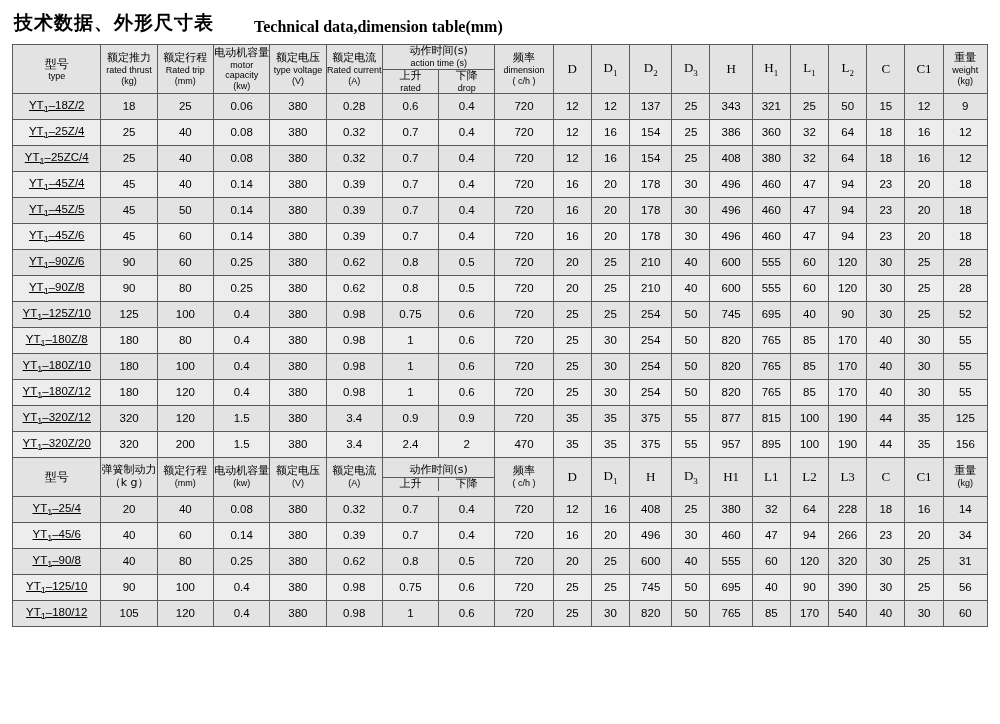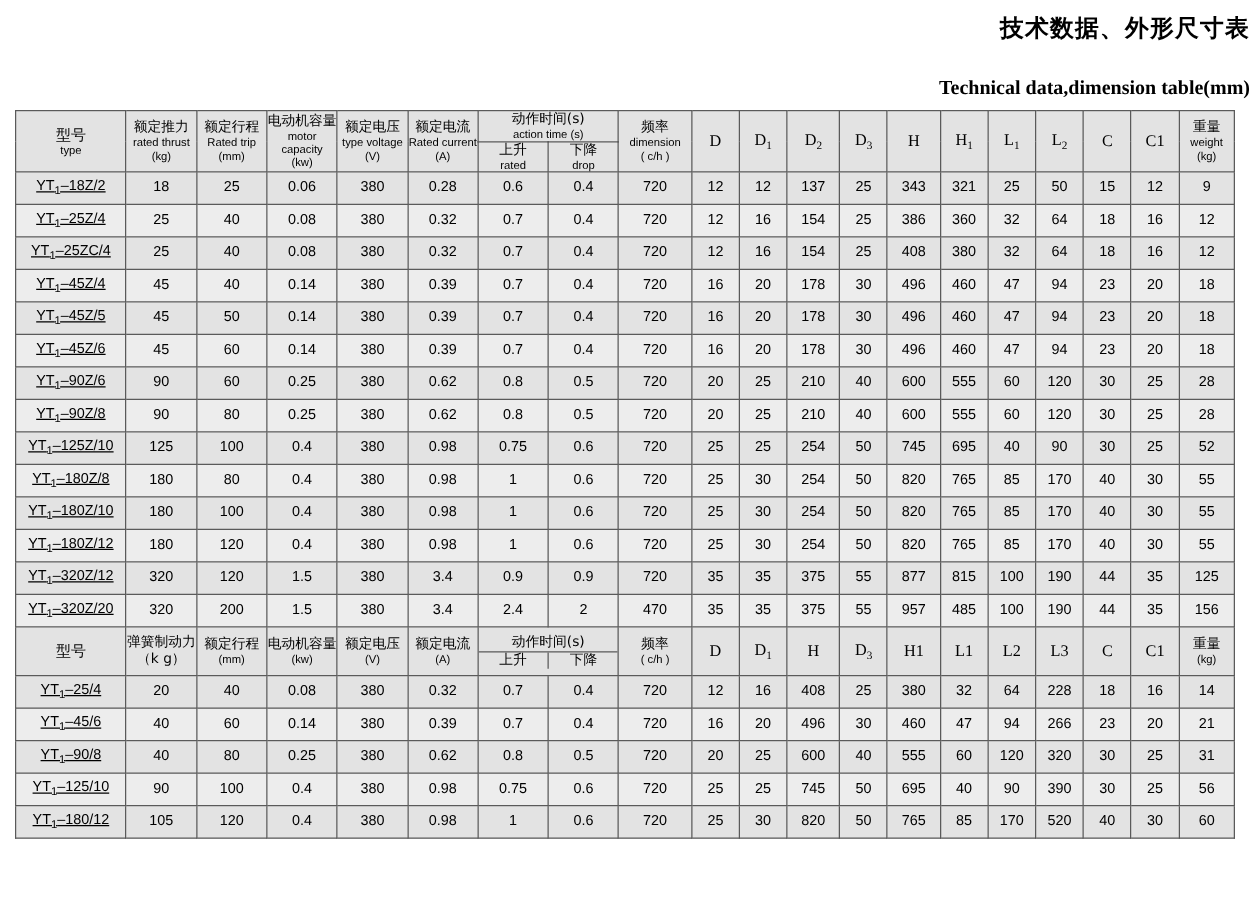--- a/index.html
+++ b/index.html
@@ -17,37 +17,35 @@
   .page {
     position: relative;
     width: 1000px;
     height: 724px;
     box-sizing: border-box;
   }
   .title-row {
     display: flex;
     align-items: flex-end;
     padding: 10px 0 8px 14px;
-    gap: 26px;
-    flex-direction: column;
+    gap: 40px;
   }
   .title-cn {
     font-size: 19px;
     font-weight: bold;
     letter-spacing: 1px;
     color: #000;
     font-family: "DejaVu Sans", sans-serif;
   }
   .title-en {
     font-size: 16px;
     font-weight: bold;
     color: #000;
     letter-spacing: 0px;
     font-family: "Liberation Serif", serif;
-    margin-left: 48px;
   }
   table.data {
     border-collapse: collapse;
     margin: 0 12px;
     width: 976px;
     table-layout: fixed;
   }
   table.data td, table.data th {
     border: 1px solid #5a5a5a;
     text-align: center;
@@ -510,21 +508,21 @@
         <td>380</td>
         <td>3.4</td>
         <td>2.4</td>
         <td>2</td>
         <td>470</td>
         <td>35</td>
         <td>35</td>
         <td>375</td>
         <td>55</td>
         <td>957</td>
-        <td>485</td>
+        <td>895</td>
         <td>100</td>
         <td>190</td>
         <td>44</td>
         <td>35</td>
         <td>156</td>
       </tr>
 
       <tr>
         <td class="hdr big" style="height:38px">
           <span class="cn">型号</span>
@@ -611,21 +609,21 @@
         <td>16</td>
         <td>20</td>
         <td>496</td>
         <td>30</td>
         <td>460</td>
         <td>47</td>
         <td>94</td>
         <td>266</td>
         <td>23</td>
         <td>20</td>
-        <td>21</td>
+        <td>34</td>
       </tr>
       <tr class="data-row">
         <td class="model">YT<sub>1</sub>–90/8</td>
         <td>40</td>
         <td>80</td>
         <td>0.25</td>
         <td>380</td>
         <td>0.62</td>
         <td>0.8</td>
         <td>0.5</td>
@@ -674,20 +672,20 @@
         <td>1</td>
         <td>0.6</td>
         <td>720</td>
         <td>25</td>
         <td>30</td>
         <td>820</td>
         <td>50</td>
         <td>765</td>
         <td>85</td>
         <td>170</td>
-        <td>520</td>
+        <td>540</td>
         <td>40</td>
         <td>30</td>
         <td>60</td>
       </tr>
     </tbody>
   </table>
 </div>
 
 </body></html>

